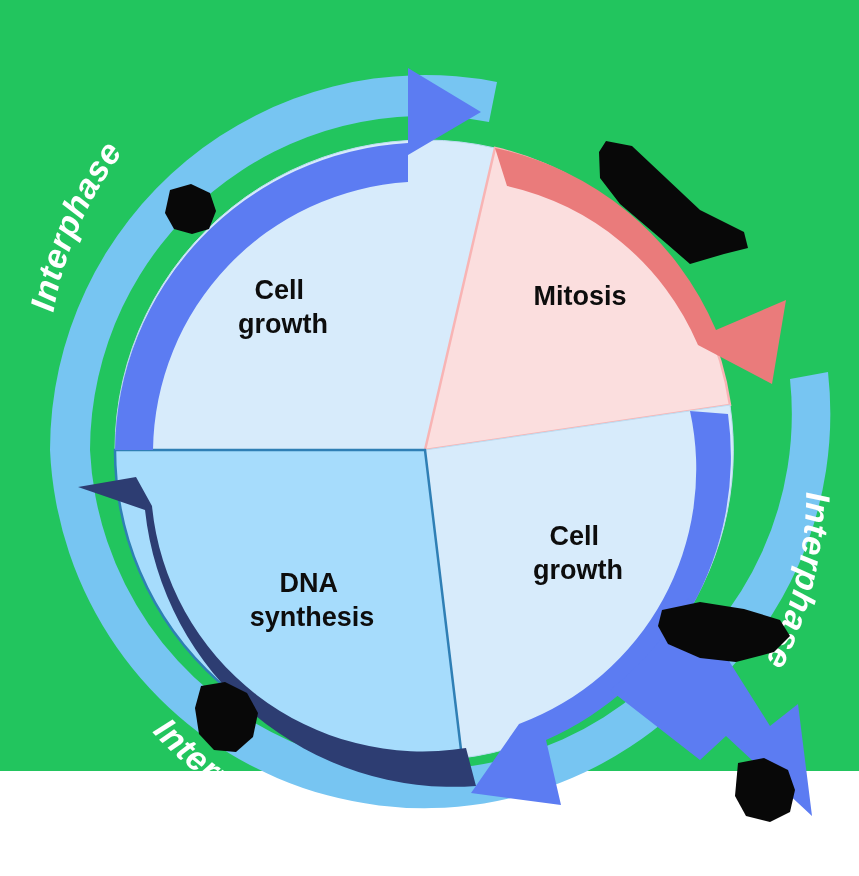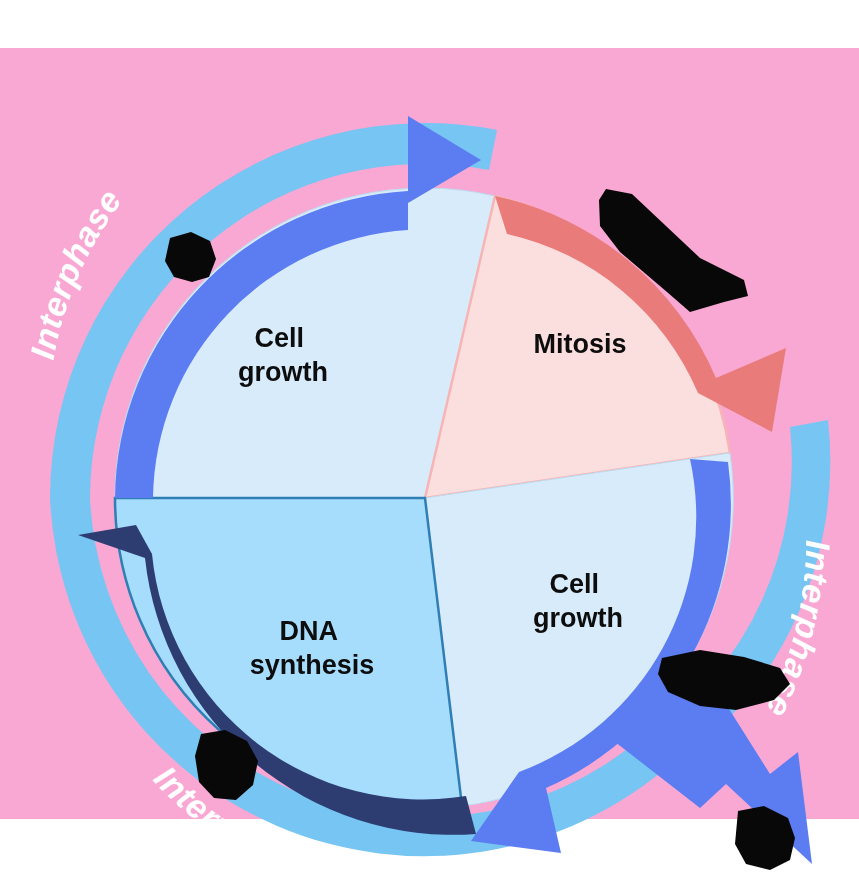--- a/index.html
+++ b/index.html
@@ -1,18 +1,18 @@
 <!DOCTYPE html>
 <html><head>
 <meta charset="utf-8">
 <style>
   html,body{margin:0;padding:0;background:#ffffff;}
   body{width:859px;height:876px;overflow:hidden;
        font-family:"Liberation Sans","DejaVu Sans",sans-serif;}
-  #stage{position:relative;width:859px;height:771px;background:#f9a8d4;margin-top:48px;}
+  #stage{position:relative;width:859px;height:771px;background:#22c55e;}
   svg#diagram{position:absolute;left:0;top:0;width:859px;height:876px;display:block;}
   .sector-label{font-family:"Liberation Sans","DejaVu Sans",sans-serif;
                 font-weight:700;font-size:27px;fill:#0d0d0d;}
   .arc-label{font-family:"Liberation Sans","DejaVu Sans",sans-serif;
              font-weight:700;font-style:italic;font-size:34px;fill:#ffffff;
              letter-spacing:0.5px;}
   .redaction{fill:#080808;}
 </style>
 </head>
 <body>

